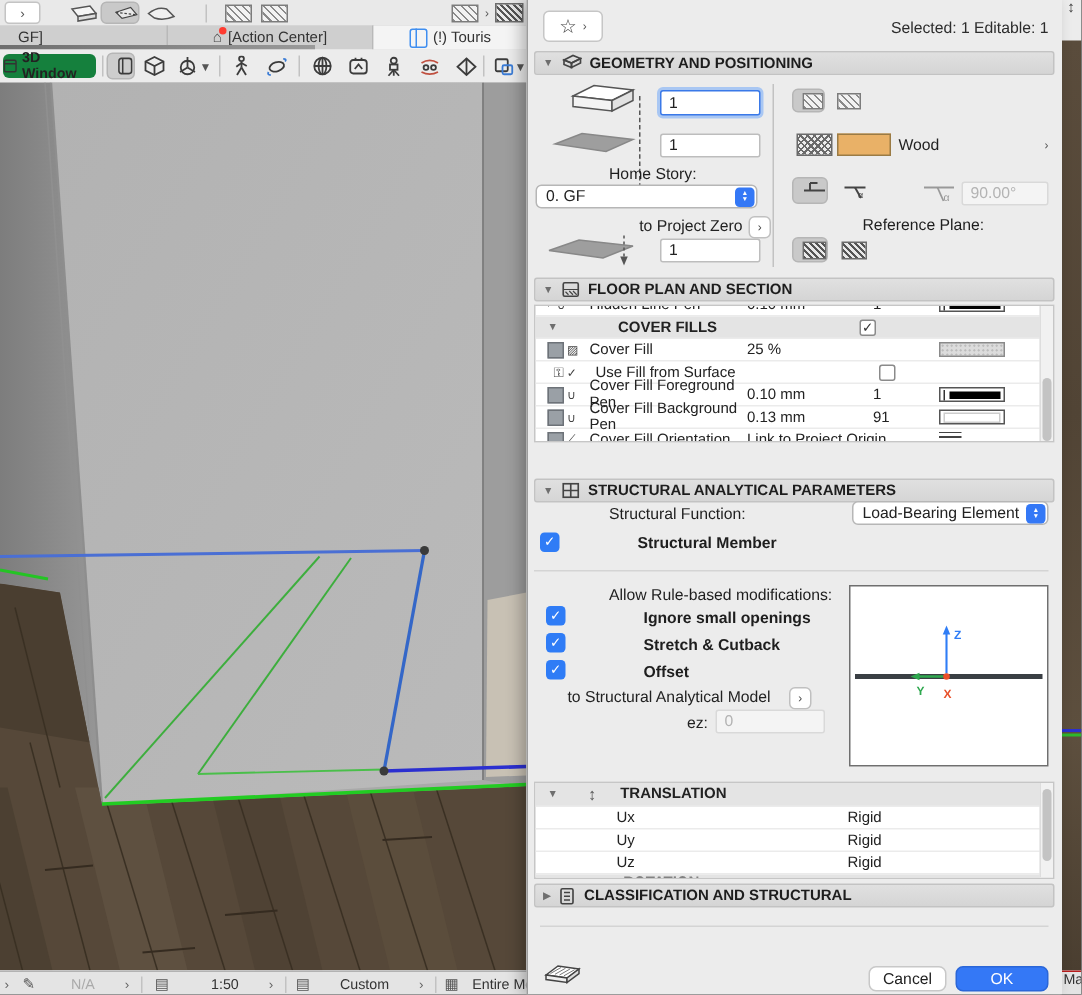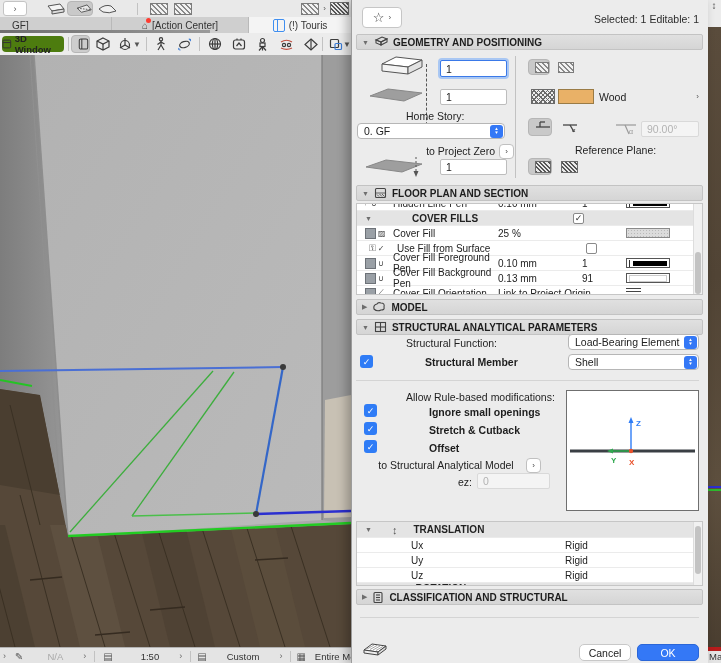--- a/index.html
+++ b/index.html
@@ -24,42 +24,42 @@
   .tab{display:flex;align-items:center;justify-content:center;gap:4px;border-right:1px solid #b9b9b9;overflow:hidden;white-space:nowrap;}
   .tab.active{background:#f4f4f4;}
   .tab-dark{position:absolute;left:0;top:30px;width:210px;height:3px;background:linear-gradient(90deg,#6e6e6e,#9a9a9a);}
   .home-ic{position:relative;font-size:10px;color:#444;}
   .red-dot{position:absolute;right:-3px;top:-2px;width:5px;height:5px;border-radius:50%;background:#ff3b30;}
   .cube-blue{width:10px;height:11px;border:1.3px solid #3f8ef0;border-radius:2px;position:relative;}
   .cube-blue:after{content:"";position:absolute;left:3px;top:-1px;bottom:-1px;width:1.3px;background:#3f8ef0;}
 
   
   #tb3d{left:0;top:33px;width:351px;height:22px;background:#ececec;border-bottom:1px solid #b9b9b9;}
-  #btn-3dwindow{left:2px;top:36px;width:62px;height:16px;background:#4d7c0f;border-radius:4px;
+  #btn-3dwindow{left:2px;top:36px;width:62px;height:16px;background:#15803d;border-radius:4px;
       font-size:9.5px;font-weight:bold;color:#222;display:flex;align-items:center;justify-content:space-between;gap:3px;}
   .tbtn{width:19px;height:18px;border-radius:3px;display:flex;align-items:center;justify-content:center;}
   .tbtn.sel{background:#cdcdcd;}
   .tbtn svg{stroke:#3c3c3c;fill:none;stroke-width:1.2;}
   .chev{font-size:8px;color:#555;}
 
   
   #viewport{left:0;top:55px;width:351px;height:592px;}
   
   #statusbar{left:0;top:647px;width:707px;height:16px;background:#e4e4e4;border-top:1px solid #b2b2b2;
       display:flex;align-items:center;font-size:9.5px;color:#333;}
   #statusbar .chev{font-size:9px;color:#666;}
   .sb-ic{font-size:10px;color:#555;}
   .gray{color:#aaa;}
 
   
   #rstrip-top{left:707px;top:0;width:14px;height:27px;background:#ececec;font-size:10px;color:#444;text-align:center;}
   #rstrip-wood{left:707px;top:27px;width:14px;height:620px;background:linear-gradient(#5a4c3c,#514435 40%,#5d4f3e 75%,#4a3e30);}
   #rstrip-sel{left:707px;top:486px;width:14px;height:2px;background:#2b2fd0;}
   #rstrip-sel2{left:707px;top:489px;width:14px;height:1.5px;background:#2db82d;}
-  #rstrip-status{left:707px;top:647px;width:14px;height:16px;background:#e4e4e4;border-top:4px solid #b91c1c;
+  #rstrip-status{left:707px;top:647px;width:14px;height:16px;background:#e4e4e4;border-top:1px solid #b91c1c;
       font-size:9.5px;color:#333;padding-left:2px;box-sizing:border-box;}
 
   
   #panel{left:351px;top:0;width:356px;height:663px;background:#ececec;border-left:1px solid #9c9c9c;
       box-shadow:-4px 0 10px rgba(0,0,0,.28);font-size:10.5px;}
   .sec-h{left:4px;width:347px;height:16px;background:linear-gradient(#e0e0e0,#d5d5d5);
       border:1px solid #c3c3c3;border-radius:2px;box-sizing:border-box;
       display:flex;align-items:center;gap:5px;padding:0 5px;font-size:10px;font-weight:bold;color:#1d1d1d;}
   .tri{font-size:7px;color:#6e6e6e;}
   .sec-h svg{stroke:#444;fill:none;stroke-width:1.1;}
@@ -543,27 +543,20 @@
           </div>
         <div class="c-lbl">Cover Fill Orientation</div>
         <div class="c-val" style="width:128px;">Link to Project Origin</div>
         <div class="lines-ic"></div>
       </div>
       <div class="abs sbar" style="right:0;top:0;width:8px;height:100%;">
         <span class="thumb" style="top:48px;height:42px;"></span>
       </div>
     </div>
 
-    <div class="abs sec-h" style="top:299px;">
-      <span class="tri">▶</span>
-      <svg width="14" height="12" viewBox="0 0 14 12">
-          <path d="M2 8 Q1 4 5 3 Q6 1 9 2 Q13 2 12 6 Q13 9 9 9 Q5 11 2 8 Z"></path>
-        </svg>
-      <span>MODEL</span>
-    </div>
 
     <div class="abs sec-h" style="top:319px;">
       <span class="tri">▼</span>
       <svg width="13" height="12" viewBox="0 0 13 12">
           <rect x="1.5" y="1.5" width="10" height="9"></rect>
           <line x1="1.5" y1="6" x2="11.5" y2="6"></line>
           <line x1="6.5" y1="1.5" x2="6.5" y2="10.5"></line>
         </svg>
       <span>STRUCTURAL ANALYTICAL PARAMETERS</span>
     </div>
@@ -573,27 +566,20 @@
       <span>Load-Bearing Element</span>
       <span class="stp">
           <span>▲</span>
           <span>▼</span>
         </span>
     </div>
     <span class="abs cb" style="left:8px;top:355px;">
         <span>✓</span>
       </span>
     <div class="abs lbl b" style="left:27px;top:356px;">Structural Member</div>
-    <div class="abs sel" style="left:216px;top:354px;width:131px;height:16px;">
-      <span>Shell</span>
-      <span class="stp">
-          <span>▲</span>
-          <span>▼</span>
-        </span>
-    </div>
 
     <div class="abs divider" style="left:4px;top:380px;width:343px;"></div>
 
     <div class="abs lbl" style="left:8px;top:391px;">Allow Rule-based modifications:</div>
 
     <div class="abs" style="left:214px;top:390px;width:133px;height:121px;background:#fff;border:1px solid #6f6f6f;box-sizing:border-box;">
       <svg width="131" height="119" viewBox="0 0 131 119">
         <line x1="3" y1="60" x2="128" y2="60" stroke="#3a3f44" stroke-width="3.2"></line>
         <line x1="64" y1="58" x2="64" y2="30" stroke="#2f7df6" stroke-width="1.4"></line>
         <polygon points="64,26 61.5,32 66.5,32" fill="#2f7df6"></polygon>

